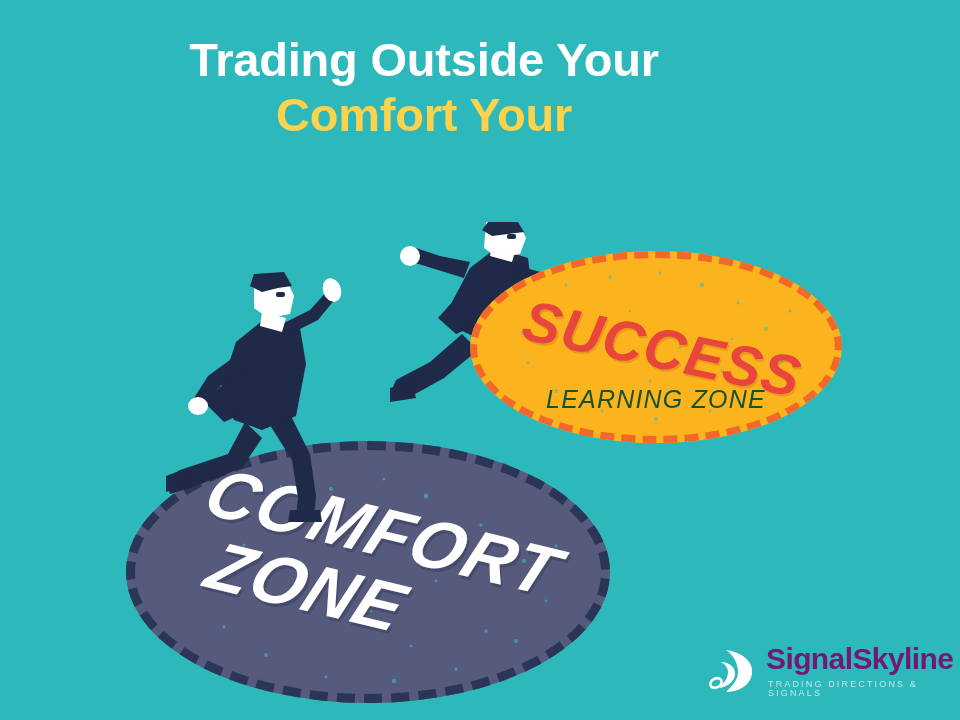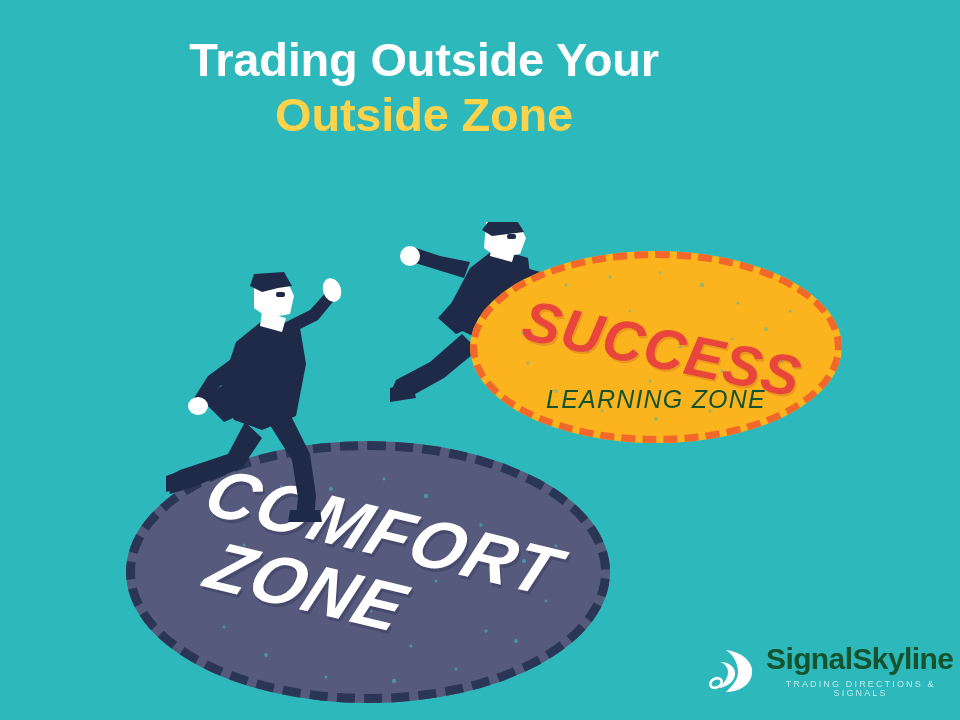--- a/index.html
+++ b/index.html
@@ -158,44 +158,43 @@
     top: 640px;
     width: 230px;
     height: 62px;
     display: flex;
     align-items: center;
     gap: 8px;
   }
   #logo-mark { width: 50px; height: 46px; flex: 0 0 auto; }
   #logo-text-wrap { display: flex; flex-direction: column; justify-content: center; }
   #logo-wordmark {
-    color: #14532d;
+    color: #701a75;
     font-weight: 700;
     font-size: 30px;
     letter-spacing: -0.6px;
     line-height: 1;
   }
   #logo-tagline {
     color: #BDE9EA;
     font-size: 9px;
     letter-spacing: 2.15px;
     line-height: 1;
     margin-top: 6px;
     margin-left: 2px;
-    text-align: center;
   }
 </style>
 </head>
 <body>
 
 <div id="canvas">
 
   <div class="title-block">
     <span class="title-line title-line-1">Trading Outside Your</span>
-    <span class="title-line title-line-2">Outside Zone</span>
+    <span class="title-line title-line-2">Comfort Your</span>
   </div>
 
   <div class="zone" id="comfort-zone"></div>
 
   <svg class="speckles" style="left:126px;top:441px;" width="484" height="262">
     <defs>
       <clipPath id="czclip">
           <ellipse cx="242" cy="131" rx="240" ry="129"></ellipse>
         </clipPath>
     </defs>

